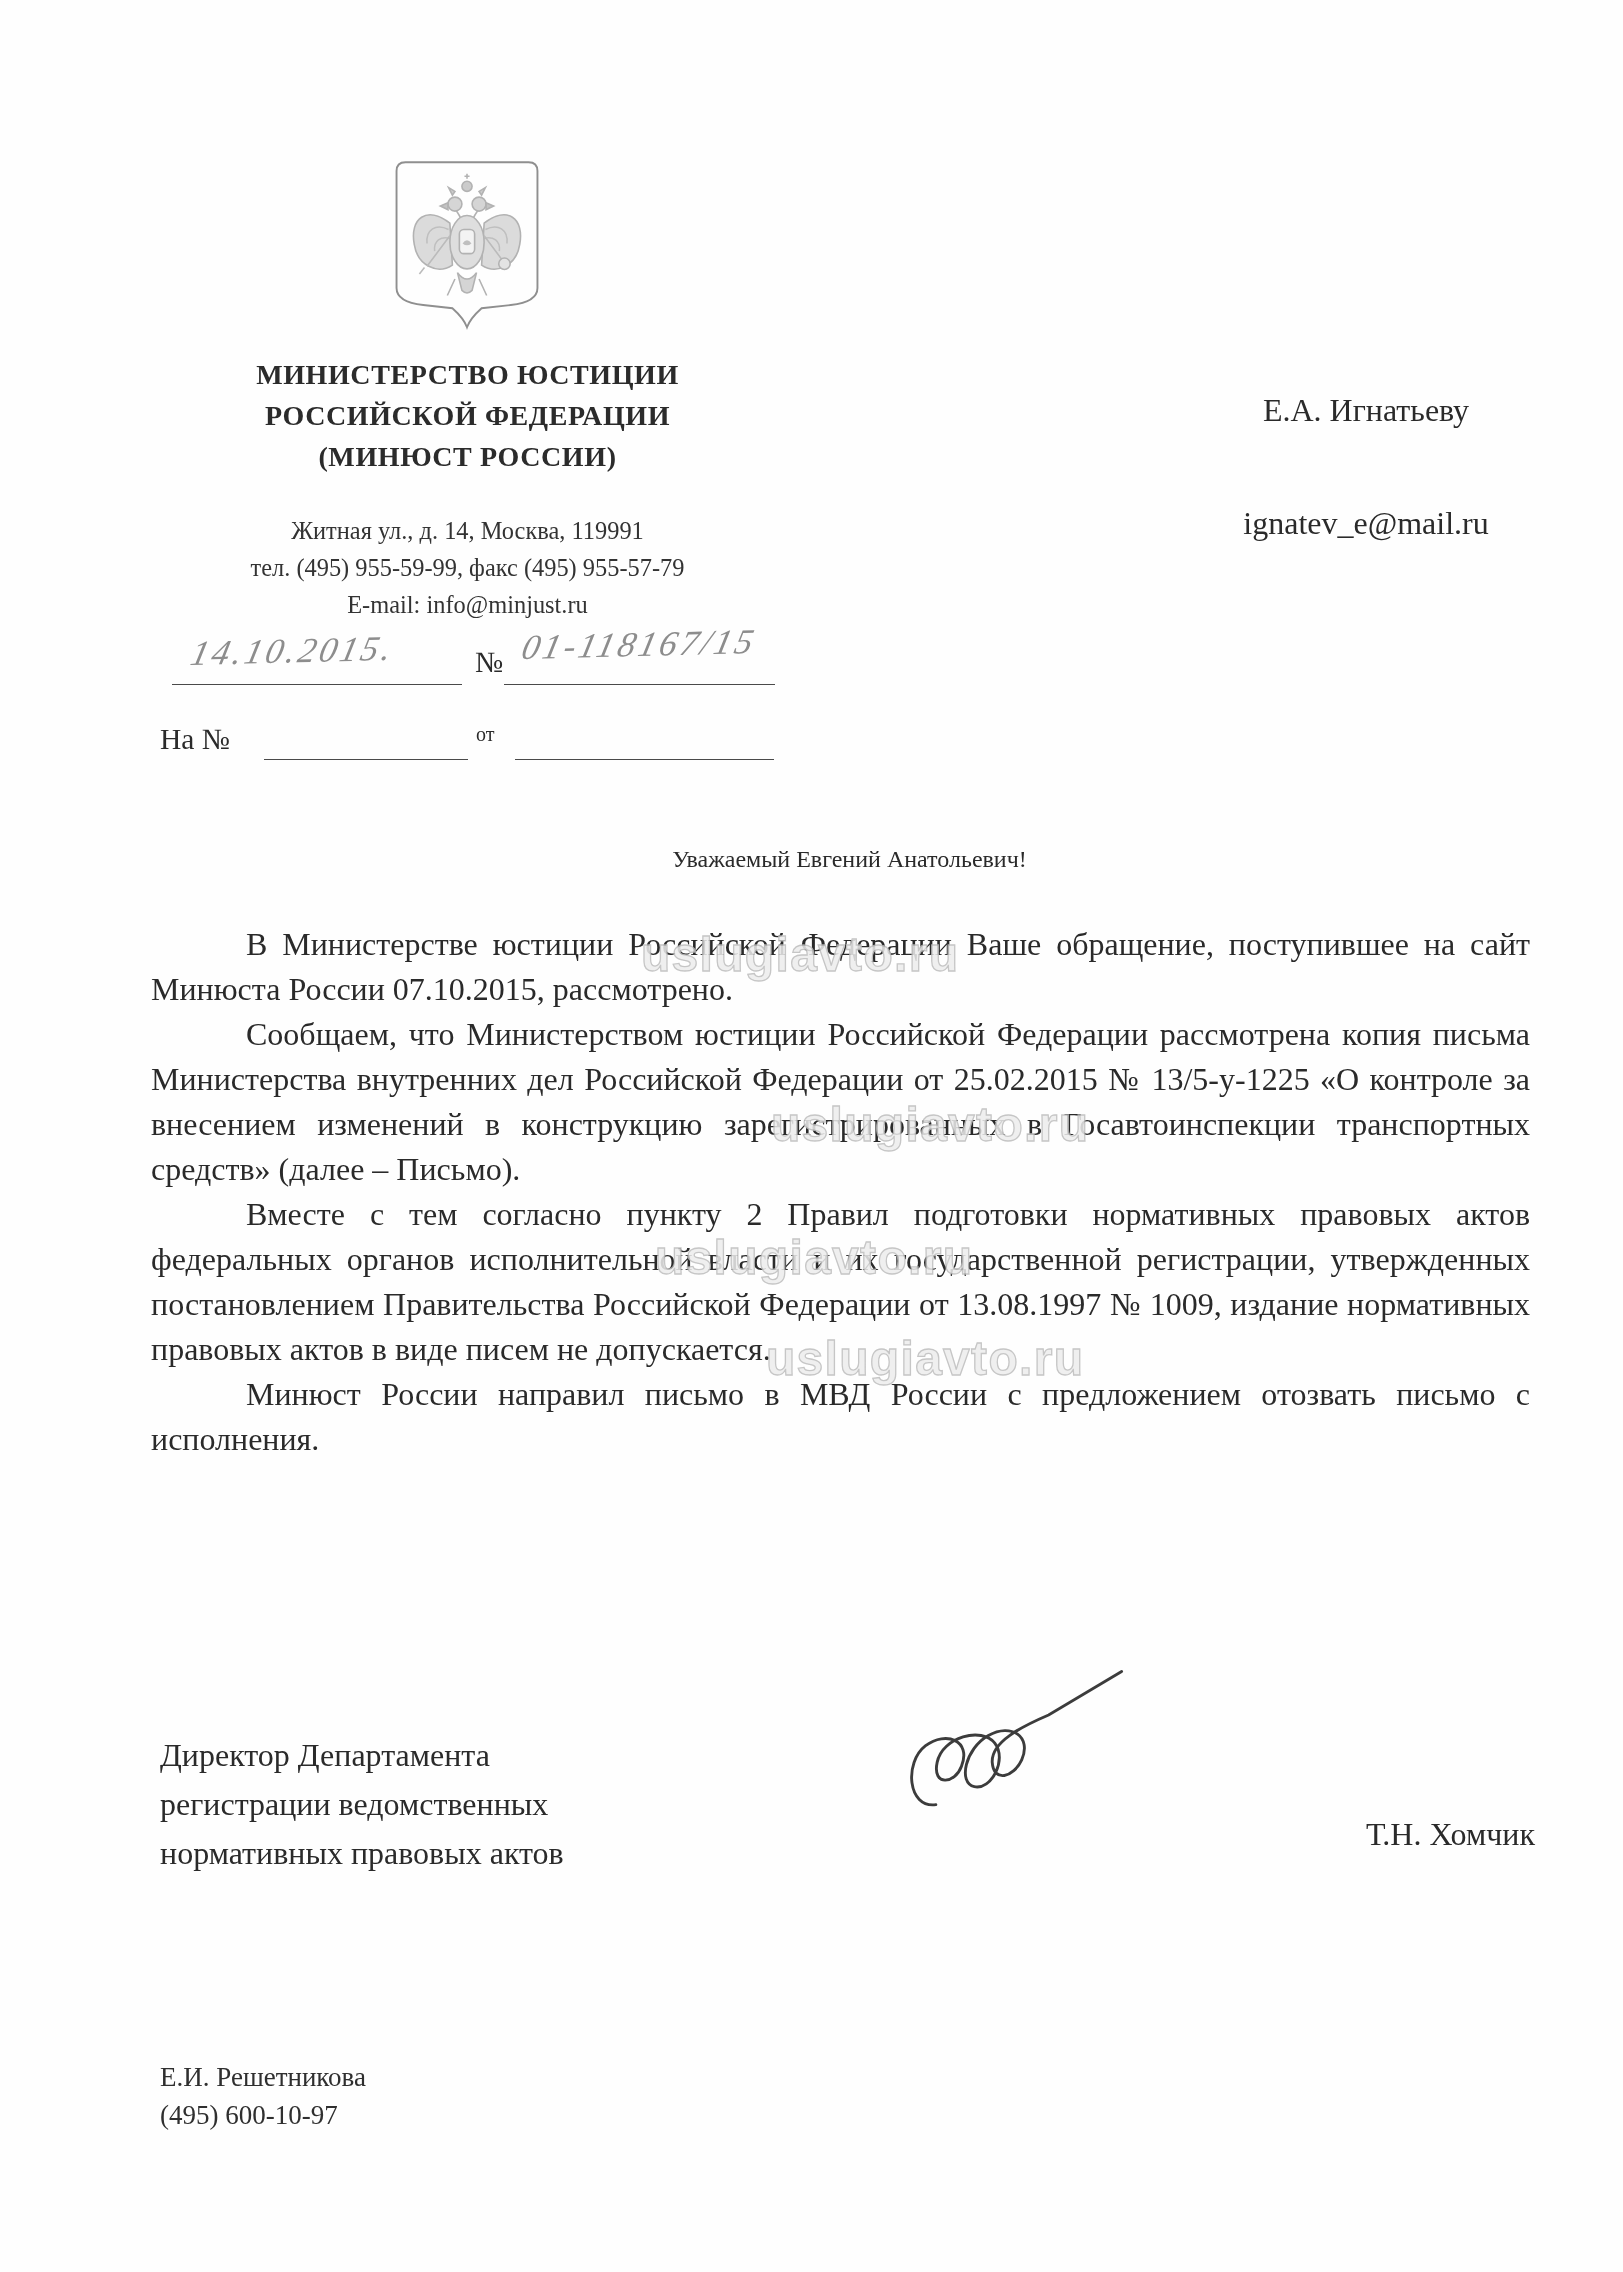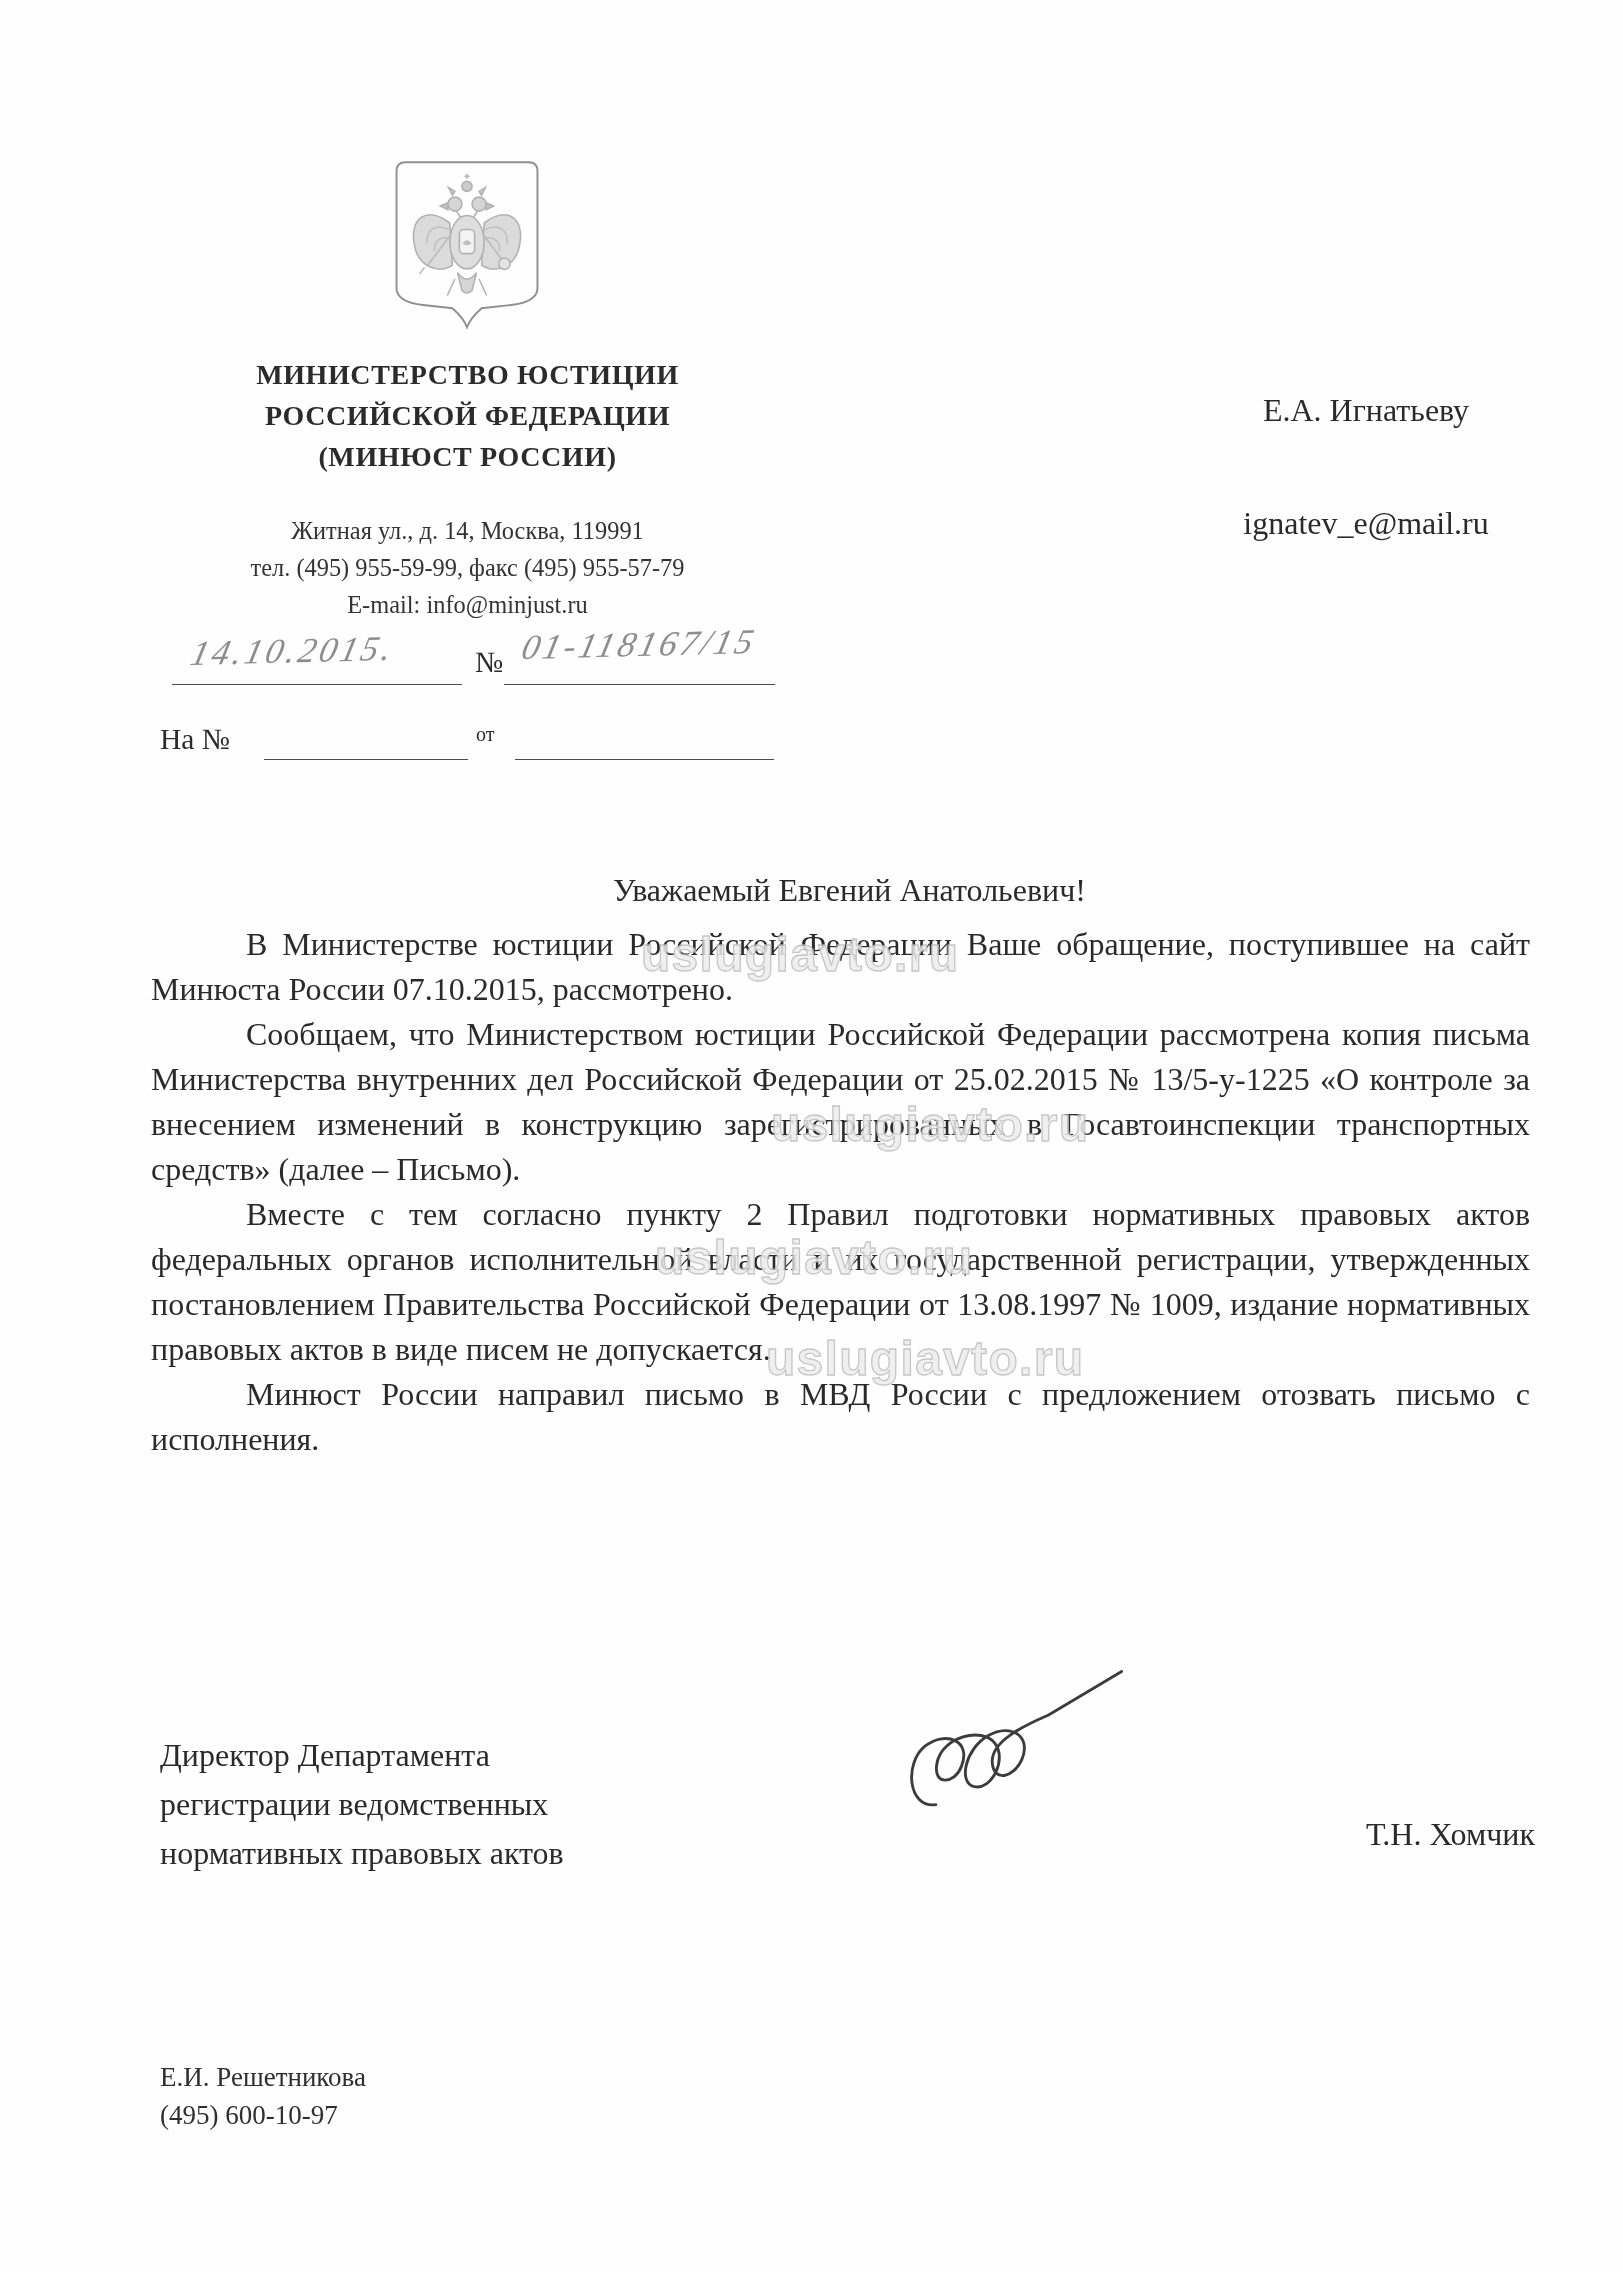--- a/index.html
+++ b/index.html
@@ -49,21 +49,21 @@
   .rule-reply-date { left: 515px; top: 759px; width: 259px; }
 
   
   .recipient { left: 1212px; top: 392px; width: 308px; text-align: center; }
   .recipient-name { font-size: 32px; color: #2a2a2a; }
   .recipient-email { font-size: 32px; color: #2a2a2a; margin-top: 76px; }
 
   
   .salutation {
     left: 160px; top: 846px; width: 1379px;
-    text-align: center; font-size: 32px; color: #2a2a2a; margin-top: 26px;
+    text-align: center; font-size: 24px; color: #2a2a2a;
   }
   .body-block { left: 151px; top: 922px; width: 1379px; }
   .body-block p {
     margin: 0;
     font-size: 32px;
     line-height: 45px;
     text-align: justify;
     text-indent: 95px;
     color: #2a2a2a;
   }

